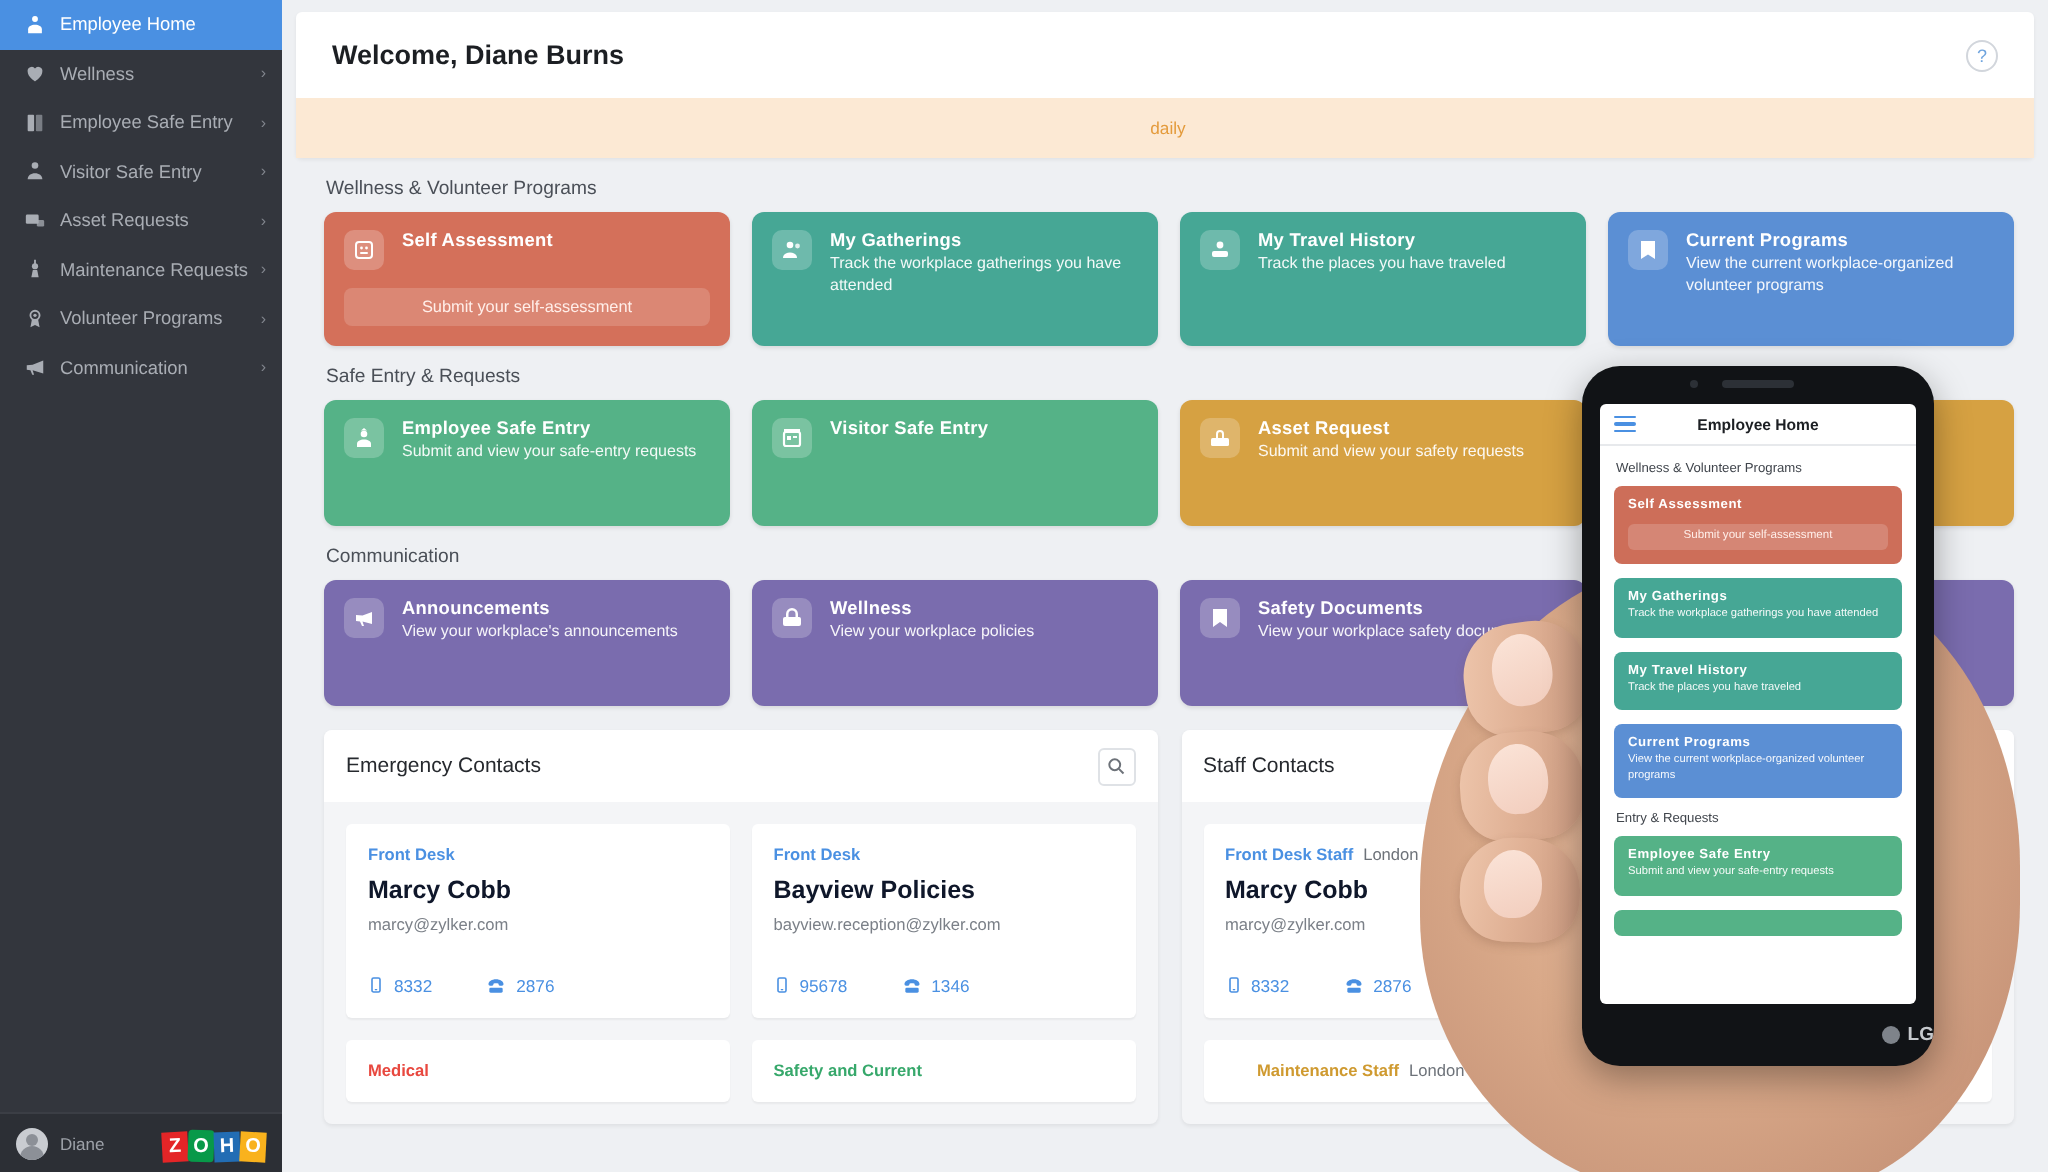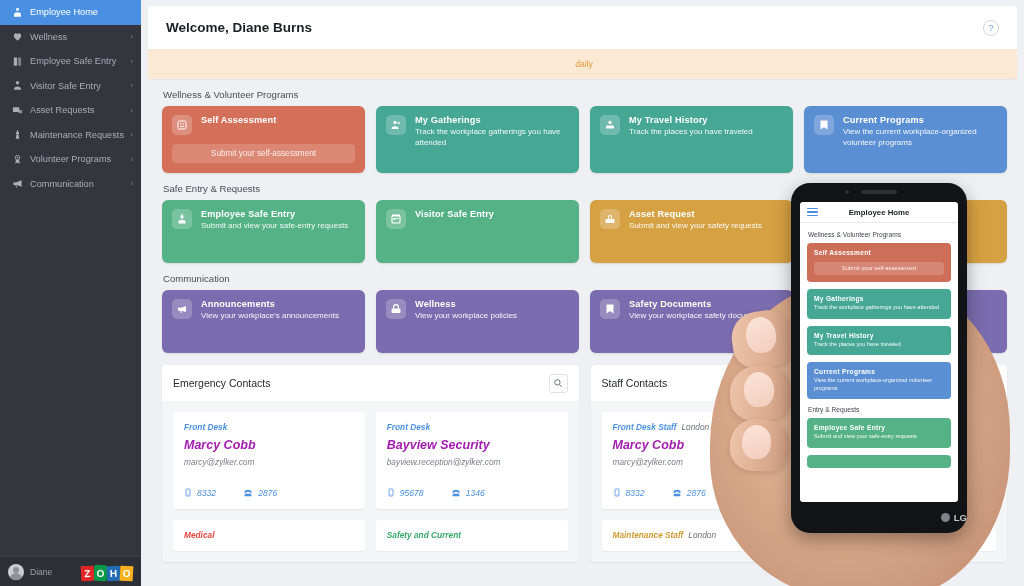--- a/index.html
+++ b/index.html
@@ -168,29 +168,28 @@
     background:#fff; cursor:pointer;
   }
   .contact-grid { display:flex; flex-wrap: wrap; gap: 11px; padding: 11px; }
   .contact-card {
     flex: 1 1 calc(50% - 6px);
     min-width: 0;
     background:#ffffff;
     border-radius: 3px;
     padding: 10px 11px 11px 11px;
     box-shadow: 0 1px 1px rgba(0,0,0,.05);
-    font-style: italic;
   }
   .c-dept { font-size: 8.3px; font-weight:bold; }
   .c-dept .loc { color:#6d7279; font-weight: normal; margin-left:5px; }
   .blue { color:#4a90e2; }
   .red  { color:#e8483f; }
   .green{ color:#37a86b; }
-  .amber{ color:#cf9a30; }
-  .c-name { font-size:12.5px; font-weight:bold; color:#a21caf; margin-top:6px; }
+  .amber{ color:#cf9a30;margin-left:16px; }
+  .c-name { font-size:12.5px; font-weight:bold; color:#0f172a; margin-top:6px; }
   .c-mail { font-size:8.3px; color:#7b8088; margin-top:5px; }
   .c-nums { display:flex; gap:27px; margin-top:20px; align-items:center; }
   .c-num { display:flex; align-items:center; gap:5px; font-size:8.6px; color:#4a90e2; }
   .c-num svg { display:block; }
 
   
   .phone-wrap {
     position:absolute; left: 650px; top: 183px;
     width: 374px; height: 403px;
     pointer-events: none;
@@ -585,21 +584,21 @@
                   <svg width="10" height="10" viewBox="0 0 24 24" fill="currentColor">
                     <path d="M12 4c-5 0-9 2.6-9 5.6 0 1.2.7 2 1.9 2h2.4c1 0 1.6-.6 1.6-1.6V9.2c.9-.3 2-.4 3.1-.4s2.2.1 3.1.4v.8c0 1 .6 1.6 1.6 1.6h2.4c1.2 0 1.9-.8 1.9-2C21 6.6 17 4 12 4z"></path>
                     <rect x="4" y="14" width="16" height="6" rx="1.6"></rect>
                   </svg>
                   <span>2876</span>
                 </span>
               </div>
             </div>
             <div class="contact-card">
               <div class="c-dept blue"><span>Front Desk</span></div>
-              <div class="c-name">Bayview Security</div>
+              <div class="c-name">Bayview Policies</div>
               <div class="c-mail">bayview.reception@zylker.com</div>
               <div class="c-nums">
                 <span class="c-num">
                   <svg width="8" height="11" viewBox="0 0 24 24" fill="currentColor">
                     <rect x="6" y="1.5" width="12" height="21" rx="2.4" fill="none" stroke="currentColor" stroke-width="2.4"></rect>
                     <rect x="10" y="18" width="4" height="1.8" rx=".9"></rect>
                   </svg>
                   <span>95678</span>
                 </span>
                 <span class="c-num">

